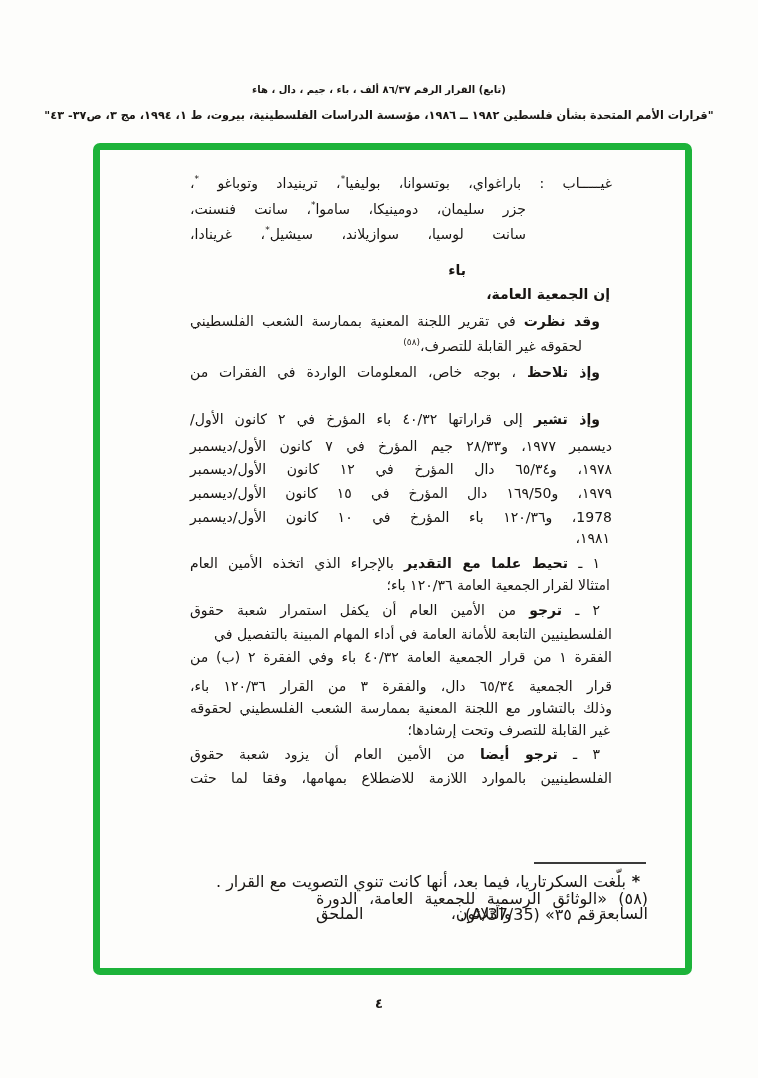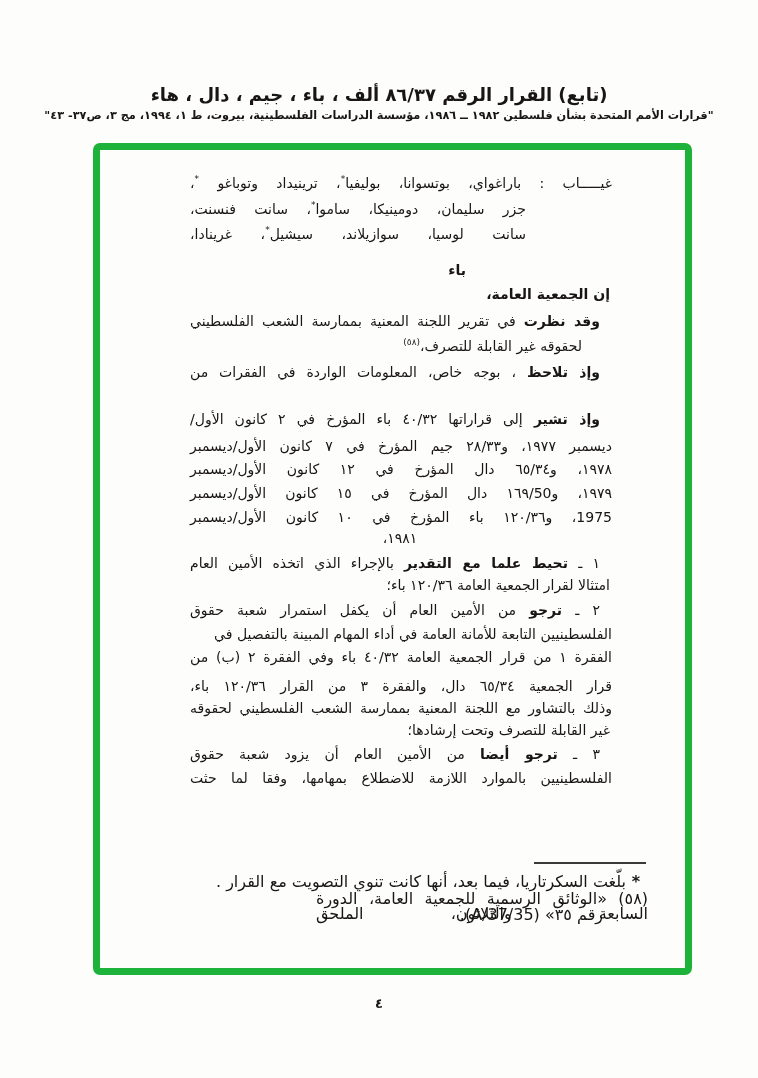--- a/index.html
+++ b/index.html
@@ -3,21 +3,21 @@
 <meta charset="utf-8">
 <style>
   html,body{margin:0;padding:0;background:#ffffff;}
   .page{
     position:relative;width:758px;height:1078px;overflow:hidden;
     background:#fdfdfb;color:#181512;
     font-family:"DejaVu Sans",sans-serif;direction:rtl;
   }
   .hdr1{
     position:absolute;top:84px;left:0;right:0;text-align:center;
-    font-size:18px;font-weight:bold;letter-spacing:.2px;
+    font-size:10px;font-weight:bold;letter-spacing:.2px;
   }
   .hdr2{
     position:absolute;top:109px;left:0;right:0;text-align:center;
     font-size:11.3px;font-weight:bold;white-space:nowrap;
   }
   .gbox{
     position:absolute;left:93px;top:143px;width:599px;height:832px;
     border:7px solid #1db33a;border-radius:7px;box-sizing:border-box;
     background:transparent;
   }
@@ -67,22 +67,22 @@
       <div class="bline jl" style="top: 199px; padding-right: 86px;"><span>جزر سليمان، دومينيكا، ساموا</span><span class="sup">*</span><span>، سانت فنسنت،</span></div>
       <div class="bline rl" style="top: 260px; padding-right: 146px;"><span class="b">باء</span></div>
       <div class="bline rl" style="top: 284px; padding-right: 2px;"><span class="b">إن الجمعية العامة،</span></div>
       <div class="bline jl" style="top: 311px; padding-right: 12px;"><span class="b">وقد نظرت</span><span> في تقرير اللجنة المعنية بممارسة الشعب الفلسطيني</span></div>
       <div class="bline rl" style="top: 336px; padding-right: 30px;"><span>لحقوقه غير القابلة للتصرف،</span><span class="sup">(٥٨)</span></div>
       <div class="bline jl" style="top: 362px; padding-right: 12px;"><span class="b">وإذ تلاحظ</span><span> ، بوجه خاص، المعلومات الواردة في الفقرات من</span></div>
       <div class="bline jl" style="top: 409px; padding-right: 12px;"><span class="b">وإذ تشير</span><span> إلى قراراتها ٤٠/٣٢ باء المؤرخ في ٢ كانون الأول/</span></div>
       <div class="bline jl" style="top: 436px;"><span>ديسمبر ١٩٧٧، و٢٨/٣٣ جيم المؤرخ في ٧ كانون الأول/ديسمبر</span></div>
       <div class="bline jl" style="top: 459px;"><span>١٩٧٨، و٦٥/٣٤ دال المؤرخ في ١٢ كانون الأول/ديسمبر</span></div>
       <div class="bline jl" style="top: 483px;"><span>١٩٧٩، و١٦٩/50 دال المؤرخ في ١٥ كانون الأول/ديسمبر</span></div>
-      <div class="bline jl" style="top: 507px;"><span>1975، و١٢٠/٣٦ باء المؤرخ في ١٠ كانون الأول/ديسمبر</span></div>
-      <div class="bline rl" style="top: 528px; padding-right: 2px; text-align: center;"><span>١٩٨١،</span></div>
+      <div class="bline jl" style="top: 507px;"><span>1978، و١٢٠/٣٦ باء المؤرخ في ١٠ كانون الأول/ديسمبر</span></div>
+      <div class="bline rl" style="top: 528px; padding-right: 2px;"><span>١٩٨١،</span></div>
       <div class="bline jl" style="top: 553px; padding-right: 12px;"><span>١ ـ </span><span class="b">تحيط علما مع التقدير</span><span> بالإجراء الذي اتخذه الأمين العام</span></div>
       <div class="bline rl" style="top: 575px; padding-right: 2px;"><span>امتثالا لقرار الجمعية العامة ١٢٠/٣٦ باء؛</span></div>
       <div class="bline jl" style="top: 600px; padding-right: 12px;"><span>٢ ـ </span><span class="b">ترجو</span><span> من الأمين العام أن يكفل استمرار شعبة حقوق</span></div>
       <div class="bline jl" style="top: 624px; margin-left: 24px;"><span>الفلسطينيين التابعة للأمانة العامة في أداء المهام المبينة بالتفصيل في</span></div>
       <div class="bline jl" style="top: 647px;"><span>الفقرة ١ من قرار الجمعية العامة ٤٠/٣٢ باء وفي الفقرة ٢ (ب) من</span></div>
       <div class="bline jl" style="top: 676px;"><span>قرار الجمعية ٦٥/٣٤ دال، والفقرة ٣ من القرار ١٢٠/٣٦ باء،</span></div>
       <div class="bline jl" style="top: 698px;"><span>وذلك بالتشاور مع اللجنة المعنية بممارسة الشعب الفلسطيني لحقوقه</span></div>
       <div class="bline rl" style="top: 720px; padding-right: 2px;"><span>غير القابلة للتصرف وتحت إرشادها؛</span></div>
       <div class="bline jl" style="top: 744px; padding-right: 12px;"><span>٣ ـ </span><span class="b">ترجو أيضا</span><span> من الأمين العام أن يزود شعبة حقوق</span></div>
       <div class="bline jl" style="top: 768px;"><span>الفلسطينيين بالموارد اللازمة للاضطلاع بمهامها، وفقا لما حثت</span></div>

